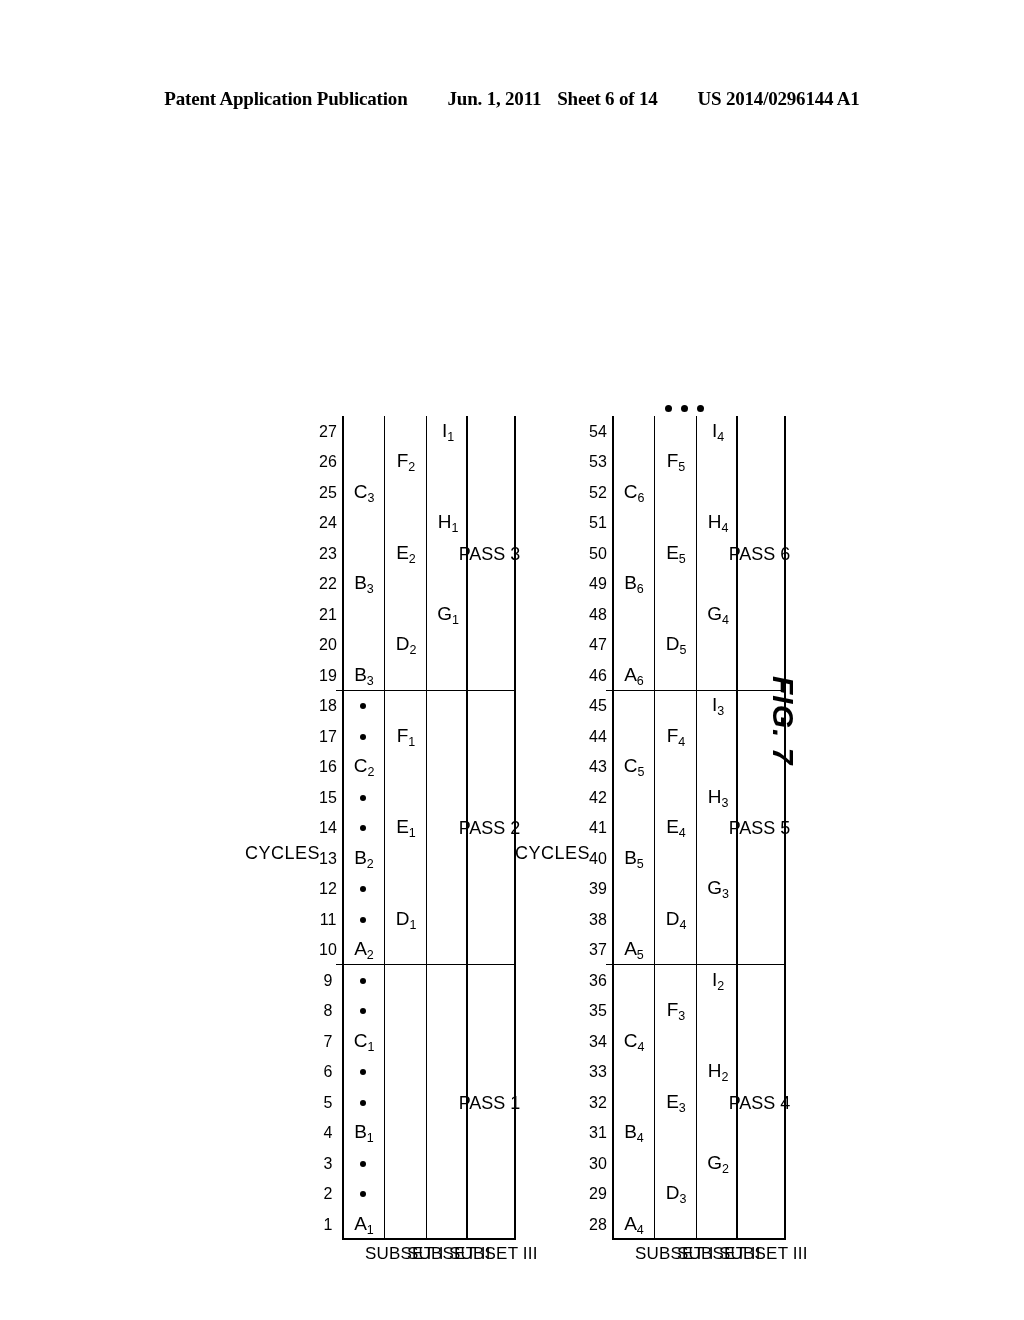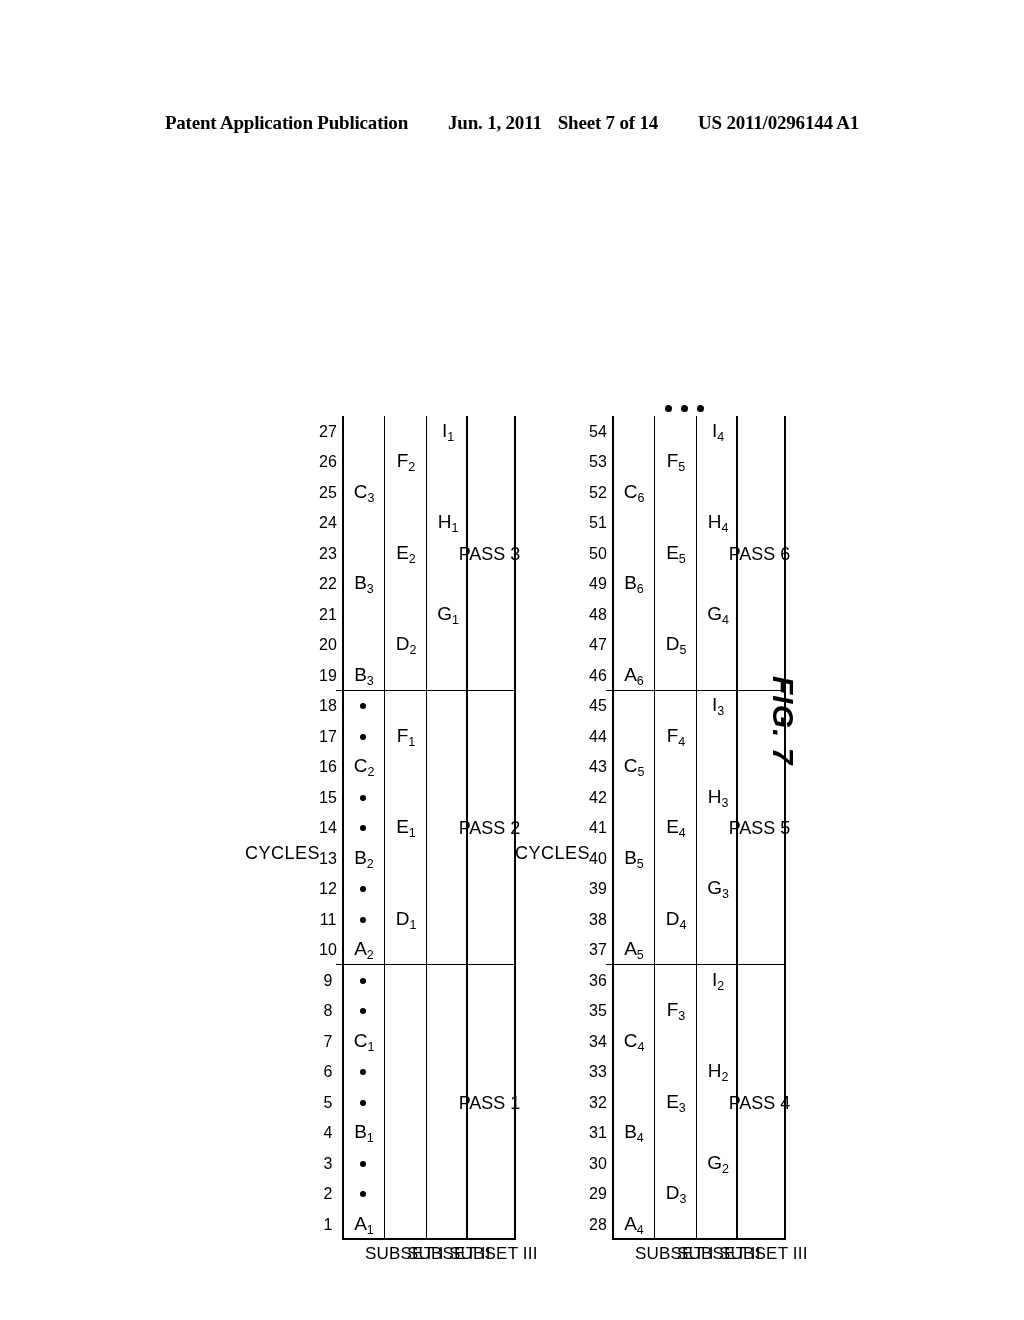--- a/index.html
+++ b/index.html
@@ -24,21 +24,21 @@
     width: 1024px;
     display: flex;
     justify-content: center;
     align-items: baseline;
     font-family: "Liberation Serif", serif;
     font-weight: bold;
     font-size: 19px;
     letter-spacing: -0.2px;
     white-space: nowrap;
   }
-  #pub-header .hdr-seg { display: inline-block; margin-top: 24px; }
+  #pub-header .hdr-seg { display: inline-block; }
   #pub-header .gap-a { width: 40px; }
   #pub-header .gap-b { width: 16px; }
   #pub-header .gap-c { width: 40px; }
 
   
   
   #figure-rot-wrap {
     position: absolute;
     left: 512px;
     top: 730px;
@@ -200,23 +200,23 @@
   }
 </style>
 </head>
 <body>
 
 <div id="pub-header">
   <span class="hdr-seg">Patent Application Publication</span>
   <span class="gap-a"></span>
   <span class="hdr-seg">Jun. 1, 2011</span>
   <span class="gap-b"></span>
-  <span class="hdr-seg">Sheet 7 of 14</span>
+  <span class="hdr-seg">Sheet 6 of 14</span>
   <span class="gap-c"></span>
-  <span class="hdr-seg">US 2011/0296144 A1</span>
+  <span class="hdr-seg">US 2014/0296144 A1</span>
 </div>
 
 <div id="figure-rot-wrap">
   <div id="figure-canvas">
 
   <div class="chart-block" style="left: 0px; top: 0px;">
         <div class="cycle-ruler" style="left: 0px; top: 124px; width: 823.5px;">
           <div class="cycle-num" style="left: 15.25px; top: 0px;">1</div>
           <div class="cycle-num" style="left: 45.75px; top: 0px;">2</div>
           <div class="cycle-num" style="left: 76.25px; top: 0px;">3</div>

